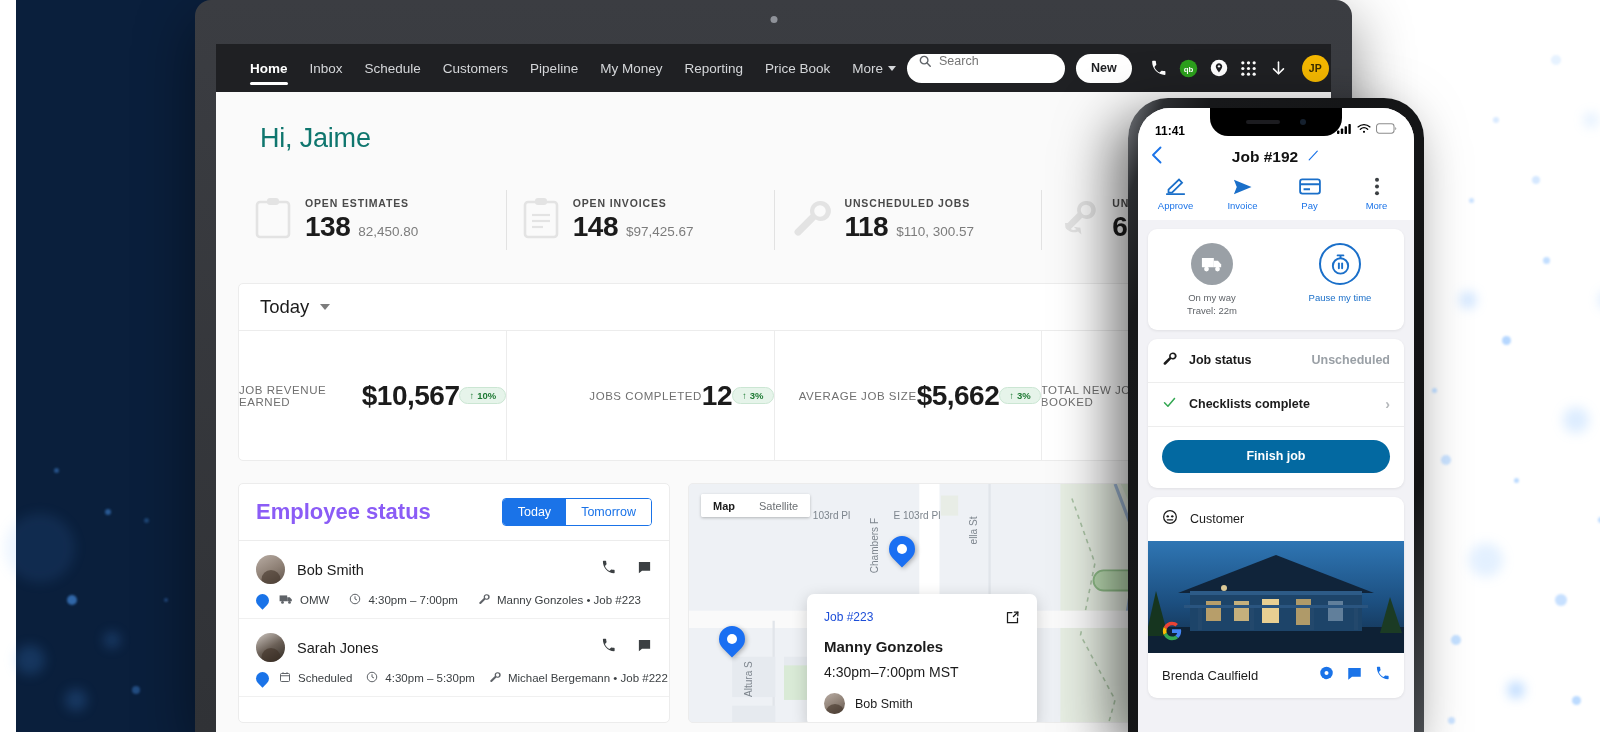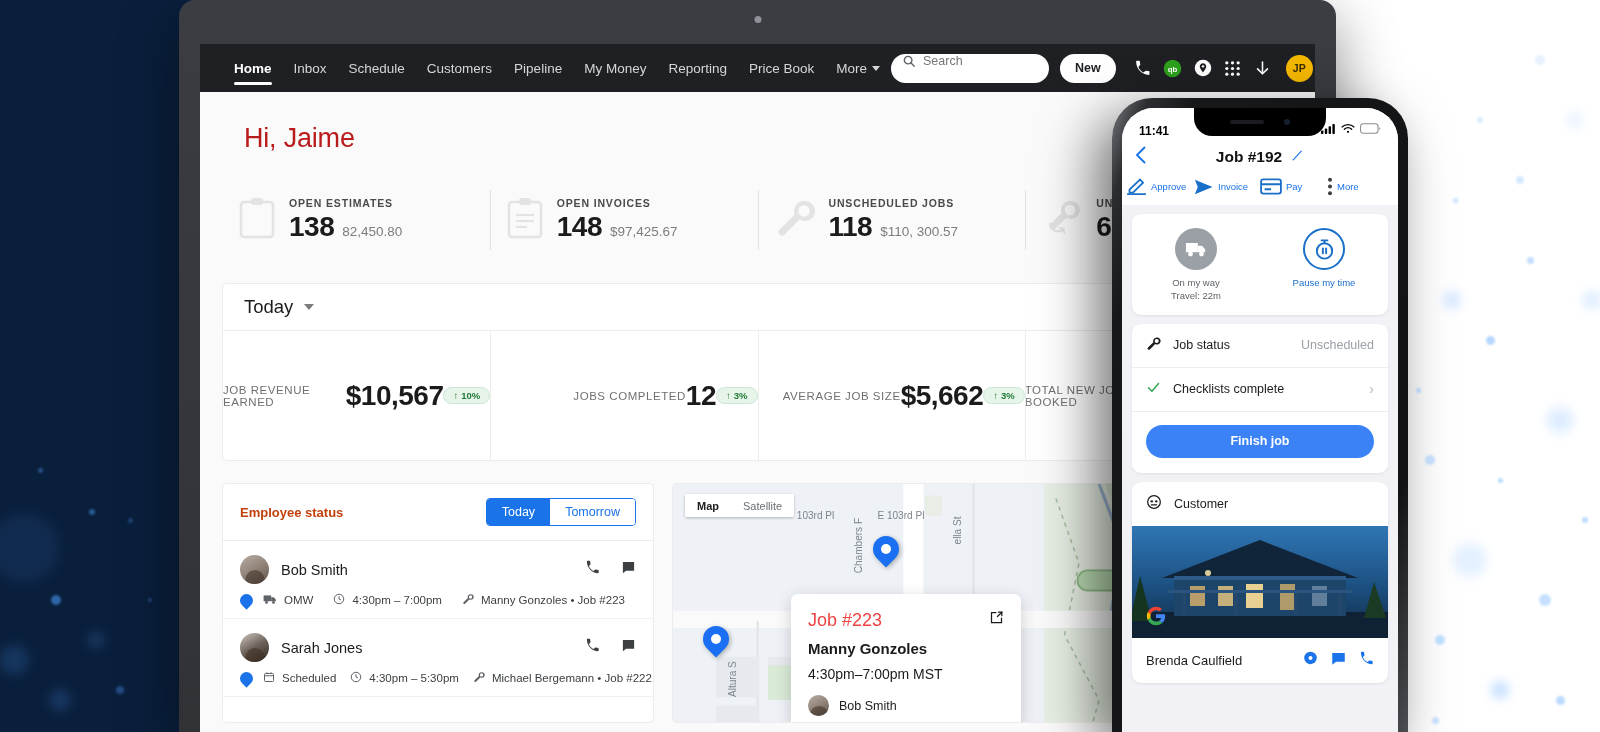--- a/index.html
+++ b/index.html
@@ -13,20 +13,21 @@
   
   #scene {
     position: relative;
     width: 1309px; height: 732px;
     background:
       radial-gradient(ellipse 520px 360px at 1460px 330px, rgba(38,110,200,0.50) 0%, rgba(20,60,130,0.0) 70%),
       radial-gradient(ellipse 420px 300px at 90px 560px, rgba(28,86,170,0.42) 0%, rgba(12,40,95,0.0) 72%),
       radial-gradient(ellipse 700px 500px at 800px 40px, rgba(18,55,115,0.55) 0%, rgba(10,30,75,0.0) 70%),
       linear-gradient(160deg, #0d2747 0%, #0a2murder 0%, #0b2444 30%, #0a1c36 62%, #071529 100%);
     background-color: #0a1f3c;
+    margin-left: 16px;
   }
   .bokeh { position: absolute; border-radius: 50%; pointer-events: none; }
 
   
   #laptop {
     position: absolute; left: 179px; top: 0px;
     width: 1157px; height: 732px;
     background: linear-gradient(180deg, #3b3d42 0%, #303236 100%);
     border-radius: 16px 16px 0 0;
     box-shadow: 0 20px 60px rgba(0,0,0,0.45);
@@ -96,21 +97,21 @@
     display: flex; align-items: center; justify-content: center;
     margin-left: 8px; cursor: pointer;
   }
 
   
   #page {
     height: 640px; background: #fafafa; overflow: hidden;
     padding: 0 22px;
   }
   #greeting {
-    font-size: 27px; color: #b91c1c; padding: 31px 0 24px 22px;
+    font-size: 27px; color: #0f766e; padding: 31px 0 24px 22px;
     letter-spacing: -0.2px;
   }
 
   
   #kpi-strip {
     background: #fafafa; display: flex; height: 84px;
     margin: 0 0 21px 0;
   }
   .kpi {
     flex: 1; display: flex; align-items: center; gap: 13px;
@@ -164,21 +165,21 @@
   
   #bottom-row { display: flex; gap: 18px; height: 240px; }
   #employee-panel {
     width: 432px; background: #ffffff; border: 1px solid #ececec;
     border-radius: 5px; overflow: hidden; flex: 0 0 432px;
   }
   #employee-head {
     height: 57px; display: flex; align-items: center; padding: 0 17px;
     border-bottom: 1px solid #ececec;
   }
-  #employee-title { font-size: 13px; color: #c2410c; font-weight: 600; }
+  #employee-title { font-size: 22px; color: #8b5cf6; font-weight: 600; }
   #emp-toggle {
     margin-left: auto; display: flex; border: 1px solid #1a73e8;
     border-radius: 4px; overflow: hidden; height: 28px;
   }
   .toggle-btn {
     padding: 0 15px; font-size: 12.5px; display: flex; align-items: center;
     cursor: pointer; background: #ffffff; color: #1a73e8;
     font-family: "Liberation Sans", sans-serif; border: none;
   }
   .toggle-btn.active { background: #1a73e8; color: #ffffff; }
@@ -234,21 +235,21 @@
     content: ""; position: absolute; left: 50%; top: 50%;
     transform: translate(-50%,-50%) rotate(45deg);
     width: 10px; height: 10px; border-radius: 50%; background: #ffffff;
   }
   #job-card {
     position: absolute; left: 118px; top: 110px; width: 230px;
     background: #ffffff; border-radius: 7px; padding: 16px 17px 12px 17px;
     box-shadow: 0 4px 16px rgba(0,0,0,0.18);
   }
   #job-card-top { display: flex; align-items: flex-start; }
-  #job-card-id { font-size: 18px; color: #ef4444; }
+  #job-card-id { font-size: 12px; color: #1d4ed8; }
   #job-card-ext { margin-left: auto; color: #1b1b1b; cursor: pointer; }
   #job-card-name { font-size: 15px; color: #1b1b1b; font-weight: 600; margin-top: 9px; }
   #job-card-time { font-size: 14px; color: #1b1b1b; margin-top: 9px; }
   #job-card-emp { display: flex; align-items: center; gap: 10px; margin-top: 13px; }
   #job-card-emp .emp-av { width: 21px; height: 21px; flex: 0 0 21px; }
   #job-card-emp span { font-size: 12.5px; color: #1b1b1b; }
 
   
   #phone {
     position: absolute; left: 1112px; top: 98px;
@@ -283,50 +284,50 @@
   #phone-back {
     position: absolute; left: 13px; color: #1a73e8; cursor: pointer;
     font-size: 19px; line-height: 1;
   }
   #phone-title { font-size: 15.5px; font-weight: 700; color: #121212; }
   #phone-edit { margin-left: 9px; color: #1a73e8; cursor: pointer; }
   #action-bar {
     background: #ffffff; display: flex; padding: 2px 4px 9px 4px;
   }
   .action {
-    flex: 1; display: flex; flex-direction: row; align-items: center;
+    flex: 1; display: flex; flex-direction: column; align-items: center;
     gap: 4px; cursor: pointer;
   }
   .action-label { font-size: 9.5px; color: #1a73e8; }
   .action-ic { color: #1a6fc9; height: 19px; display: flex; align-items: center; }
   .phone-card {
     background: #ffffff; border-radius: 9px; margin: 9px 10px;
     box-shadow: 0 1px 3px rgba(0,0,0,0.08); overflow: hidden;
   }
   #status-actions { display: flex; padding: 14px 0 12px 0; }
   .sa { flex: 1; display: flex; flex-direction: column; align-items: center; gap: 7px; cursor: pointer; }
   .sa-circle {
     width: 42px; height: 42px; border-radius: 50%;
     display: flex; align-items: center; justify-content: center;
   }
   .sa-circle.grey { background: #9aa0a6; color: #ffffff; }
   .sa-circle.outline { border: 2px solid #1a6fc9; color: #1a6fc9; }
   .sa-label { font-size: 9.5px; color: #5f6368; text-align: center; line-height: 1.35; }
   .sa-label.blue { color: #1a6fc9; }
   .row-item {
     display: flex; align-items: center; padding: 12px 14px;
-    border-bottom: 1px solid #ededed; gap: 12px;
+    border-bottom: 1px solid #ededed; gap: 12px; font-weight: bold;
   }
   .row-item:last-child { border-bottom: none; }
   .row-label { font-size: 12.5px; color: #1b1b1b; }
   .row-value { margin-left: auto; font-size: 12.5px; color: #9aa0a6; }
   .row-chev { margin-left: auto; color: #b4b7ba; font-size: 14px; }
   #finish-btn {
     display: block; width: calc(100% - 28px); margin: 13px 14px 15px 14px;
-    height: 33px; background: #3b82f6; color: #ffffff; border: none;
+    height: 33px; background: #0369a1; color: #ffffff; border: none;
     border-radius: 17px; font-size: 12.5px; font-weight: 700; cursor: pointer;
     font-family: "Liberation Sans", sans-serif;
   }
   #cust-head { display: flex; align-items: center; gap: 12px; padding: 12px 14px; }
   #cust-photo {
     height: 112px; position: relative; overflow: hidden;
     background: linear-gradient(180deg,#2c6ea8 0%,#1d4e7e 42%,#13304d 100%);
   }
   #cust-foot { display: flex; align-items: center; padding: 13px 14px; }
   #cust-name { font-size: 13px; color: #1b1b1b; }

